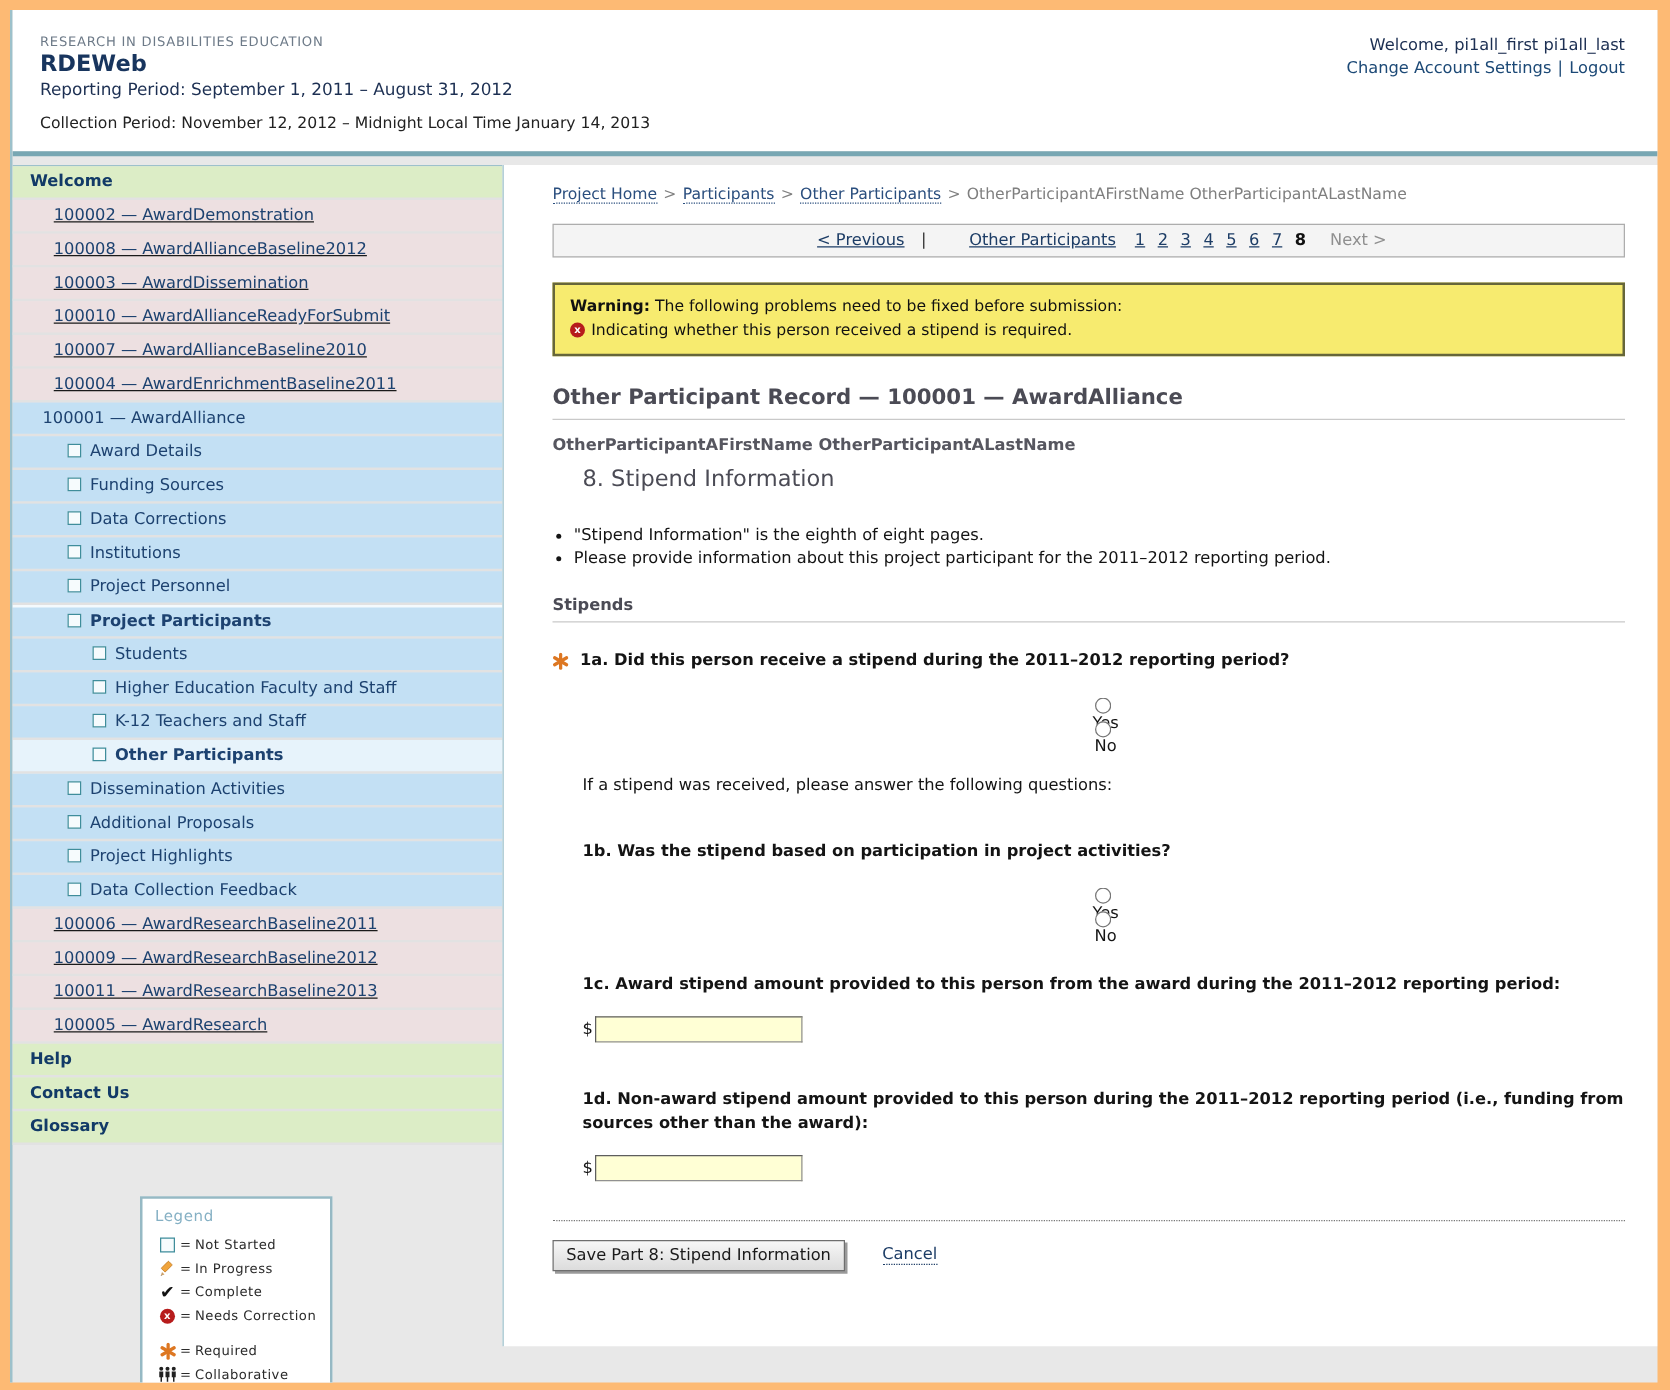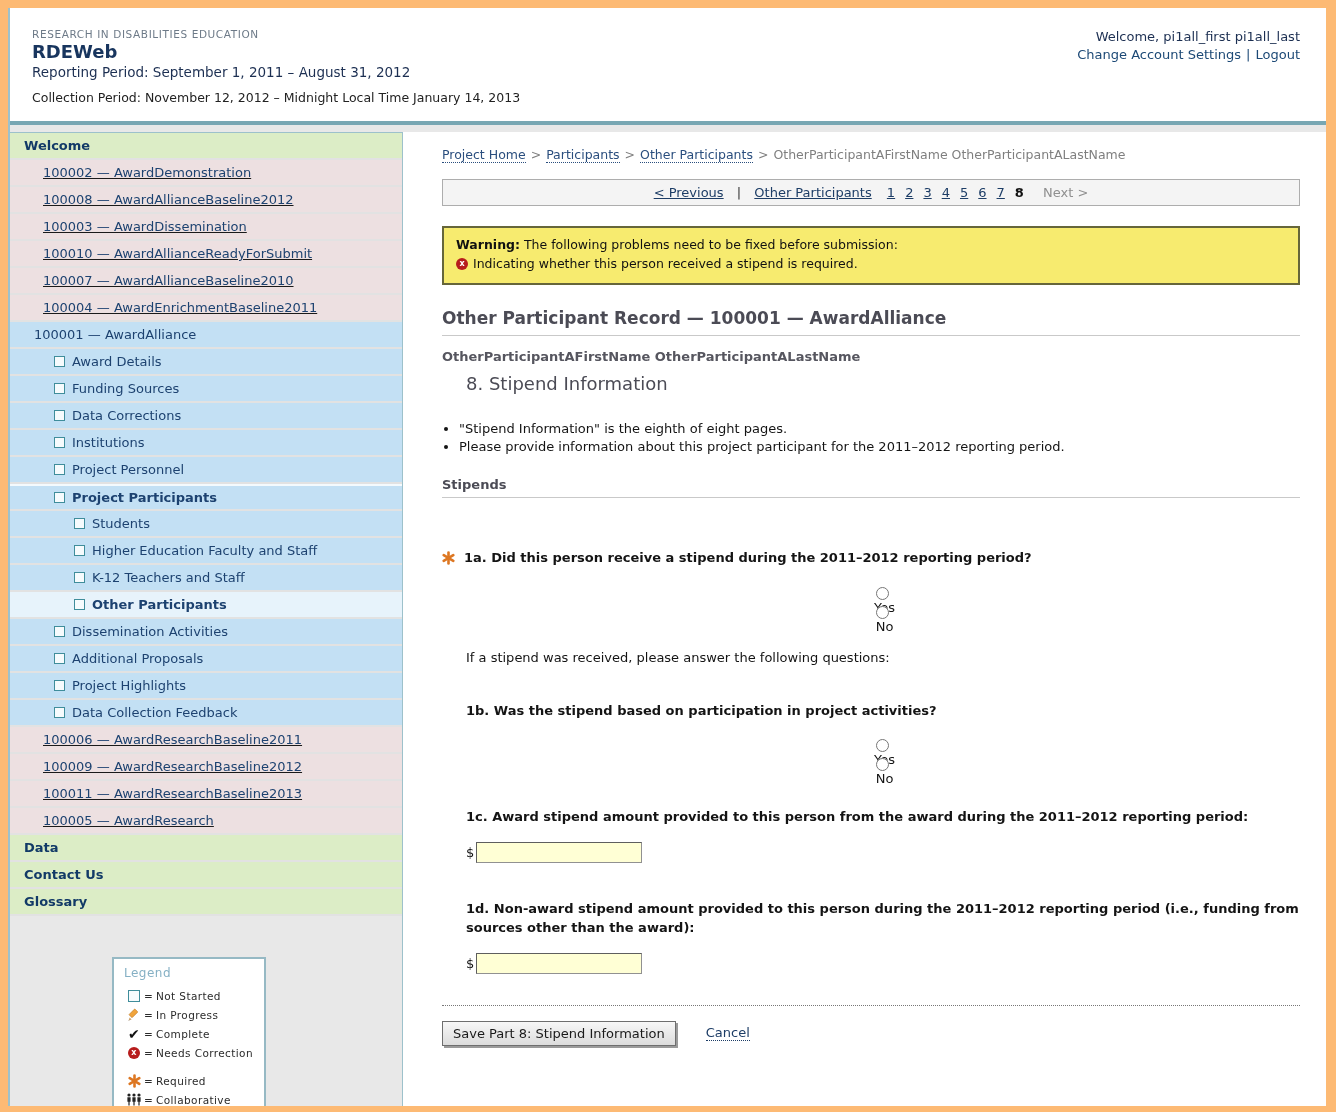--- a/index.html
+++ b/index.html
@@ -53,39 +53,39 @@
   .sq-icon{display:inline-block;width:10px;height:10px;border:1px solid #3f8d9b;background:#f6fbfd;}
   .err-icon{display:inline-flex;width:12px;height:12px;border-radius:50%;background:#b71c1c;color:#fff;font-size:8px;font-weight:bold;align-items:center;justify-content:center;line-height:1;}
   .check-icon{font-size:14px;color:#111;font-weight:bold;}
 
   
   .content{padding:15px 26px 60px 39px;}
   .crumbs{font-size:12.5px;color:#7f7f7f;}
   .crumbs a{color:#2a4e7e;text-decoration:none;border-bottom:1px dotted #2a4e7e;cursor:pointer;}
   .crumb-sep{color:#7f7f7f;margin:0 5px;}
   .pager{margin-top:17px;background:#f4f4f4;border:1px solid #adadad;height:25px;line-height:25px;text-align:center;font-size:13px;color:#1a1a1a;}
-  .pager a{color:#1d3d66;text-decoration:underline;cursor:pointer;}
+  .pager a{color:#1d3d66;text-decoration:underline;cursor:pointer;margin-left:21px;}
   .pager .pg-num{margin:0 5px;}
   .pager .pg-cur{font-weight:bold;color:#111;margin:0 5px;}
   .pager .pg-sep{margin:0 9px;color:#333;}
   .pager .pg-next{color:#8f8f8f;margin-left:10px;}
   .pager .pg-group{margin-right:6px;}
 
   .warnbox{margin-top:20px;background:#f7eb6f;border:2px solid #66663a;padding:7px 12px 9px 12px;font-size:12.5px;line-height:1.55;color:#111;}
   .warnbox b{font-weight:bold;}
   .warn-item{display:flex;align-items:center;gap:5px;}
 
   .h1{margin-top:23px;font-size:17px;font-weight:bold;color:#4b4b55;border-bottom:1px solid #c9c9c9;padding-bottom:7px;}
   .subhead{margin-top:13px;font-size:13px;font-weight:bold;color:#56565f;}
   .part-title{margin-top:9px;margin-left:24px;font-size:18px;font-weight:normal;color:#4b4b55;}
   ul.bullets{margin:27px 0 0 0;padding-left:17px;}
   ul.bullets li{font-size:13px;color:#141414;margin-bottom:3px;}
   .section-title{margin-top:23px;font-size:13px;font-weight:bold;color:#4b4b55;border-bottom:1px solid #c9c9c9;padding-bottom:5px;}
 
-  .q-row{margin-top:51px;display:flex;align-items:flex-start;}
+  .q-row{margin-top:22px;display:flex;align-items:flex-start;}
   .q-label{font-size:13px;font-weight:bold;color:#141414;margin-left:9px;line-height:1.45;}
   .q-label-plain{font-size:13px;font-weight:bold;color:#141414;margin-left:24px;line-height:1.45;}
   .radios{margin:19px 0 0 27px;}
   .radio-line{display:flex;align-items:center;height:19px;flex-direction:column;}
   .radio-line input{margin:0 4px 0 0;width:13px;height:13px;cursor:pointer;}
   .radio-line label{font-size:13px;color:#141414;cursor:pointer;}
   .note{margin:25px 0 0 24px;font-size:13px;color:#141414;}
   .money-row{margin:15px 0 0 24px;display:flex;align-items:center;font-size:13px;color:#141414;}
   .money-input{margin-left:2px;width:158px;height:19px;background:#ffffd5;border:1px solid #919191;border-top-color:#5e5e5e;border-left-color:#5e5e5e;font-size:13px;padding:0 3px;box-sizing:content-box;}
   .wrap-limit{max-width:845px;}
@@ -142,21 +142,21 @@
       <div class="nav-row nav-subsub"><span class="cb"></span><span class="nav-label">K-12 Teachers and Staff</span></div>
       <div class="nav-row nav-subsub nav-current"><span class="cb"></span><span class="nav-label">Other Participants</span></div>
       <div class="nav-row nav-sub"><span class="cb"></span><span class="nav-label">Dissemination Activities</span></div>
       <div class="nav-row nav-sub"><span class="cb"></span><span class="nav-label">Additional Proposals</span></div>
       <div class="nav-row nav-sub"><span class="cb"></span><span class="nav-label">Project Highlights</span></div>
       <div class="nav-row nav-sub"><span class="cb"></span><span class="nav-label">Data Collection Feedback</span></div>
       <div class="nav-row nav-pink"><span class="nav-label">100006 — AwardResearchBaseline2011</span></div>
       <div class="nav-row nav-pink"><span class="nav-label">100009 — AwardResearchBaseline2012</span></div>
       <div class="nav-row nav-pink"><span class="nav-label">100011 — AwardResearchBaseline2013</span></div>
       <div class="nav-row nav-pink"><span class="nav-label">100005 — AwardResearch</span></div>
-      <div class="nav-row nav-green"><span class="nav-label">Data</span></div>
+      <div class="nav-row nav-green"><span class="nav-label">Help</span></div>
       <div class="nav-row nav-green"><span class="nav-label">Contact Us</span></div>
       <div class="nav-row nav-green"><span class="nav-label">Glossary</span></div>
     </div>
 
     <div class="mainwrap">
       <div class="content">
         <div class="crumbs">
           <a>Project Home</a><span class="crumb-sep">&gt;</span><a>Participants</a><span class="crumb-sep">&gt;</span><a>Other Participants</a><span class="crumb-sep">&gt;</span><span>OtherParticipantAFirstName OtherParticipantALastName</span>
         </div>
 

